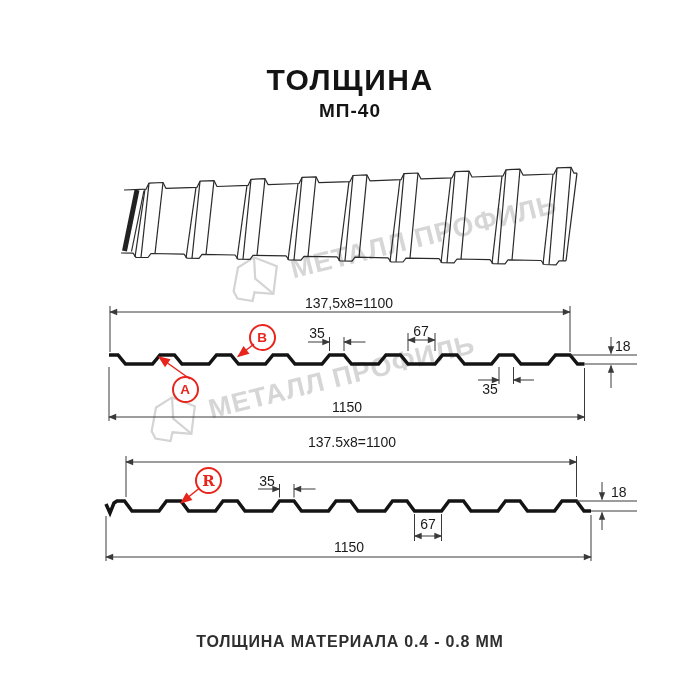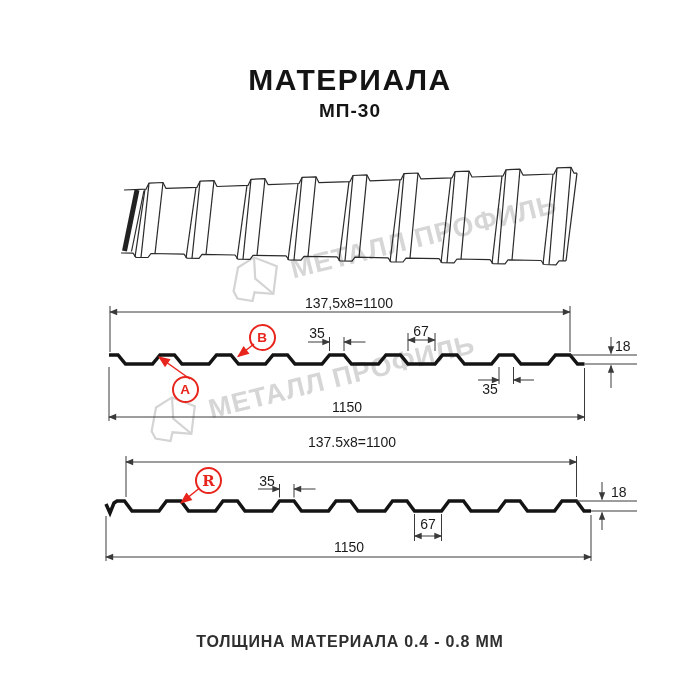--- a/index.html
+++ b/index.html
@@ -20,22 +20,22 @@
   .marker-circle.serif{font-family:"DejaVu Serif",serif;font-size:15px;}
   .watermark{position:absolute;display:flex;align-items:center;gap:9px;
       color:#d6d6d6;font-size:27px;font-weight:700;letter-spacing:1px;
       white-space:nowrap;z-index:1;transform:rotate(-14deg);transform-origin:0 50%;}
   #drawing-layer{position:absolute;left:0;top:0;z-index:2;}
   .txt{z-index:3;position:absolute;}
 </style>
 </head>
 <body>
 
-<div class="abs ctr txt" id="page-title">МАТЕРИАЛА</div>
-<div class="abs ctr txt" id="page-subtitle">МП-30</div>
+<div class="abs ctr txt" id="page-title">ТОЛЩИНА</div>
+<div class="abs ctr txt" id="page-subtitle">МП-40</div>
 
 <div class="watermark" style="left:230px;top:262px;">
   <svg width="54" height="46" viewBox="0 0 54 46">
     <path d="M2,30 L12,8 L30,2 L50,16 L40,42 L22,36 L18,44 L4,38 Z" fill="none" stroke="#d4d4d4" stroke-width="2.2"></path>
     <path d="M30,2 L26,23 L40,42" fill="none" stroke="#d4d4d4" stroke-width="2.2"></path>
   </svg>
   <span>МЕТАЛЛ ПРОФИЛЬ</span>
 </div>
 <div class="watermark" style="left:148px;top:402px;">
   <svg width="54" height="46" viewBox="0 0 54 46">

